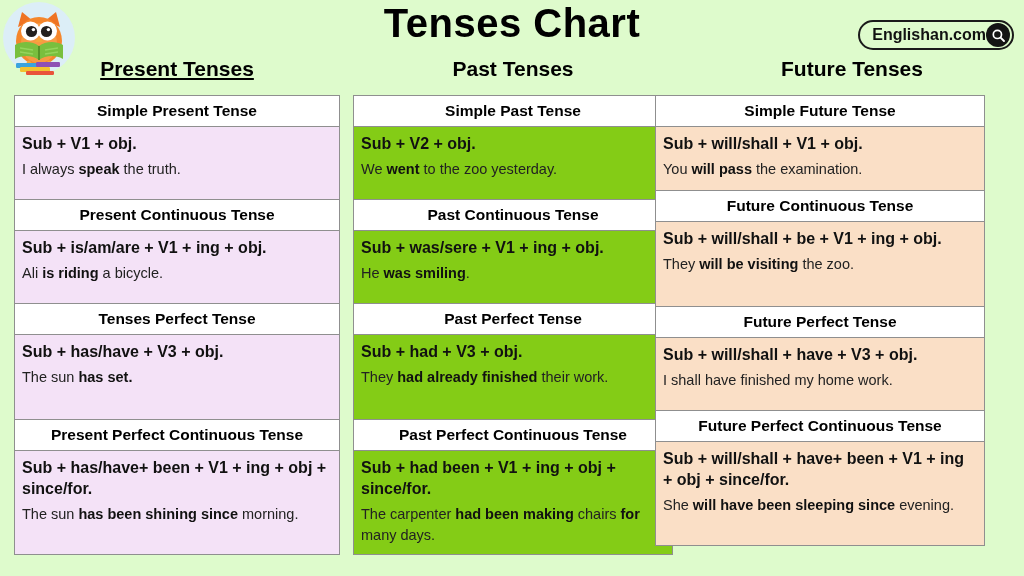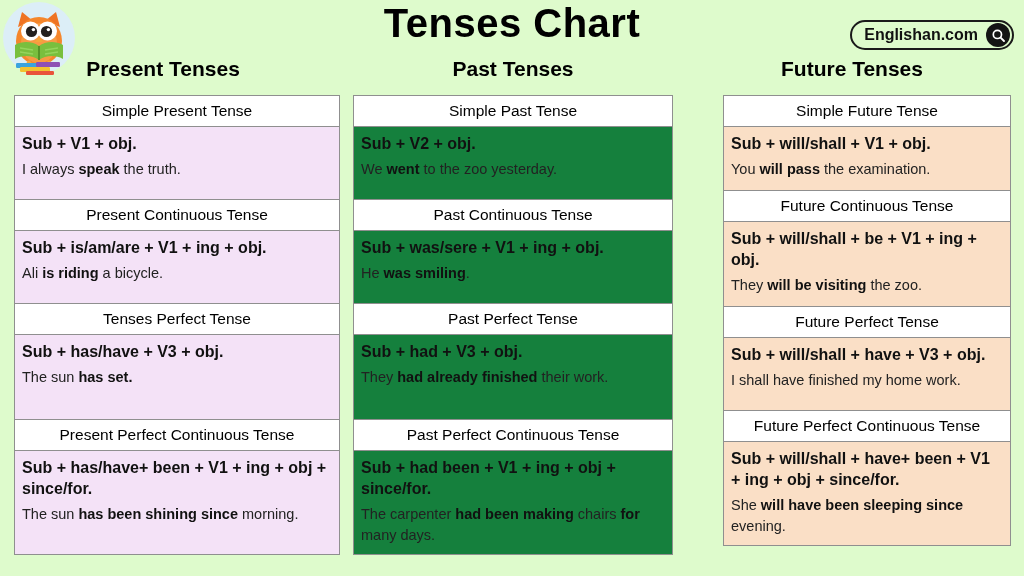--- a/index.html
+++ b/index.html
@@ -59,21 +59,20 @@
     border-radius: 16px;
     background: #defbcc;
     padding: 0 2px 0 12px;
     box-sizing: border-box;
   }
   .brand-text {
     font-size: 16px;
     font-weight: bold;
     color: #111;
     line-height: 26px;
-    padding-right: 8px;
     white-space: nowrap;
   }
   .brand-circle {
     width: 24px;
     height: 24px;
     border-radius: 50%;
     background: #141414;
     display: flex;
     align-items: center;
     justify-content: center;
@@ -89,62 +88,62 @@
     height: 32px;
   }
   .col-heading {
     position: absolute;
     font-size: 21px;
     font-weight: bold;
     color: #000;
     text-align: center;
     line-height: 26px;
   }
-  .ch1 { left: 0;  width: 326px; }
+  .ch1 { left: 14px;  width: 326px; text-decoration: underline; }
   .ch2 { left: 353px; width: 320px; }
   .ch3 { left: 687px; width: 330px; }
 
   
   .columns {
     position: absolute;
     top: 95px;
     left: 0;
     width: 1024px;
     height: 481px;
   }
   .column {
     position: absolute;
     top: 0;
     box-sizing: border-box;
     border: 1px solid #8f8f8f;
     border-bottom: none;
   }
   .col1 { left: 14px;  width: 326px; }
   .col2 { left: 353px; width: 320px; }
-  .col3 { left: 723px; width: 288px; }
+  .col3 { left: 655px; width: 330px; }
 
   .tense-head {
     background: #ffffff;
     border-bottom: 1px solid #8f8f8f;
     text-align: center;
     font-size: 15.5px;
-    font-weight: normal;
+    font-weight: bold;
     color: #000;
     padding: 6px 4px 6px;
     line-height: 18px;
     box-sizing: border-box;
     white-space: nowrap;
   }
   .tense-body {
     border-bottom: 1px solid #8f8f8f;
     padding: 6px 7px 8px 7px;
     box-sizing: border-box;
   }
   .col1 .tense-body { background: #f4e2f7; }
-  .col2 .tense-body { background: #15803d; }
+  .col2 .tense-body { background: #84cc16; }
   .col3 .tense-body { background: #fadfc6; }
 
   .formula {
     font-size: 16px;
     font-weight: bold;
     color: #111;
     line-height: 21px;
     margin: 0 0 5px 0;
   }
   .example {

